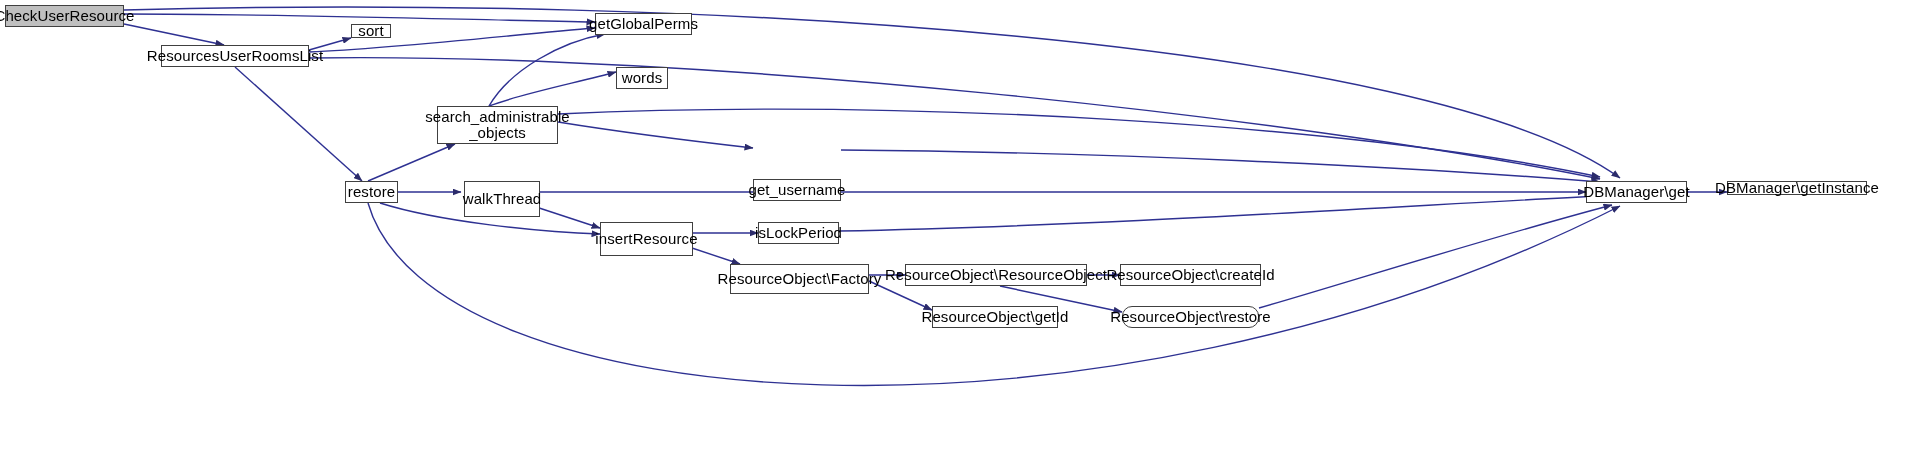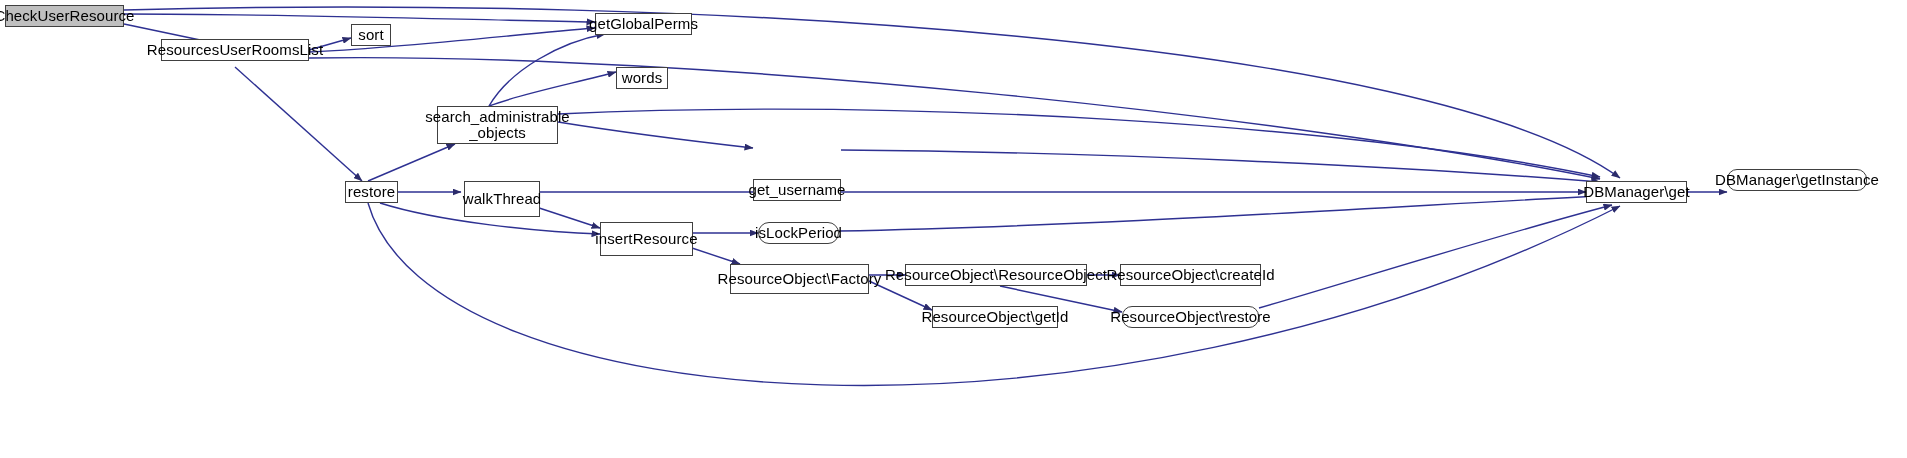--- a/index.html
+++ b/index.html
@@ -113,25 +113,25 @@
       <path d="M1259,308 C1330,288 1480,240 1612,205"></path>
 
       <path d="M1687,192 L1727,192"></path>
     </g>
   </svg>
 
   <div class="node root" style="left:5px; top:5px; width:119px; height:22px;">
     <span class="node-label">CheckUserResource</span>
   </div>
 
-  <div class="node" style="left:161px; top:39px; width:148px; height:22px;">
+  <div class="node" style="left:161px; top:45px; width:148px; height:22px;">
     <span class="node-label">ResourcesUserRoomsList</span>
   </div>
 
-  <div class="node" style="left:351px; top:24px; width:40px; height:22px;">
+  <div class="node" style="left:351px; top:24px; width:40px; height:14px;">
     <span class="node-label">sort</span>
   </div>
 
   <div class="node" style="left:595px; top:13px; width:97px; height:22px;">
     <span class="node-label">getGlobalPerms</span>
   </div>
 
   <div class="node" style="left:616px; top:67px; width:52px; height:22px;">
     <span class="node-label">words</span>
   </div>
@@ -150,21 +150,21 @@
   </div>
 
   <div class="node" style="left:464px; top:181px; width:76px; height:36px;">
     <span class="node-label">walkThread</span>
   </div>
 
   <div class="node" style="left:600px; top:222px; width:93px; height:34px;">
     <span class="node-label">insertResource</span>
   </div>
 
-  <div class="node" style="left:758px; top:222px; width:81px; height:22px;border-radius:11px;">
+  <div class="node" style="left:758px; top:222px; width:81px; height:22px;">
     <span class="node-label">isLockPeriod</span>
   </div>
 
   <div class="node" style="left:730px; top:264px; width:139px; height:30px;">
     <span class="node-label">ResourceObject\Factory</span>
   </div>
 
   <div class="node" style="left:905px; top:264px; width:182px; height:22px;">
     <span class="node-label">ResourceObject\ResourceObject</span>
   </div>
@@ -178,17 +178,17 @@
   </div>
 
   <div class="node" style="left:1122px; top:306px; width:137px; height:22px;border-radius:10px;">
     <span class="node-label">ResourceObject\restore</span>
   </div>
 
   <div class="node" style="left:1586px; top:181px; width:101px; height:22px;">
     <span class="node-label">DBManager\get</span>
   </div>
 
-  <div class="node" style="left:1727px; top:169px; width:140px; height:22px;border-radius:10px;">
+  <div class="node" style="left:1727px; top:181px; width:140px; height:14px;">
     <span class="node-label">DBManager\getInstance</span>
   </div>
 
 </div>
 
 </body></html>

